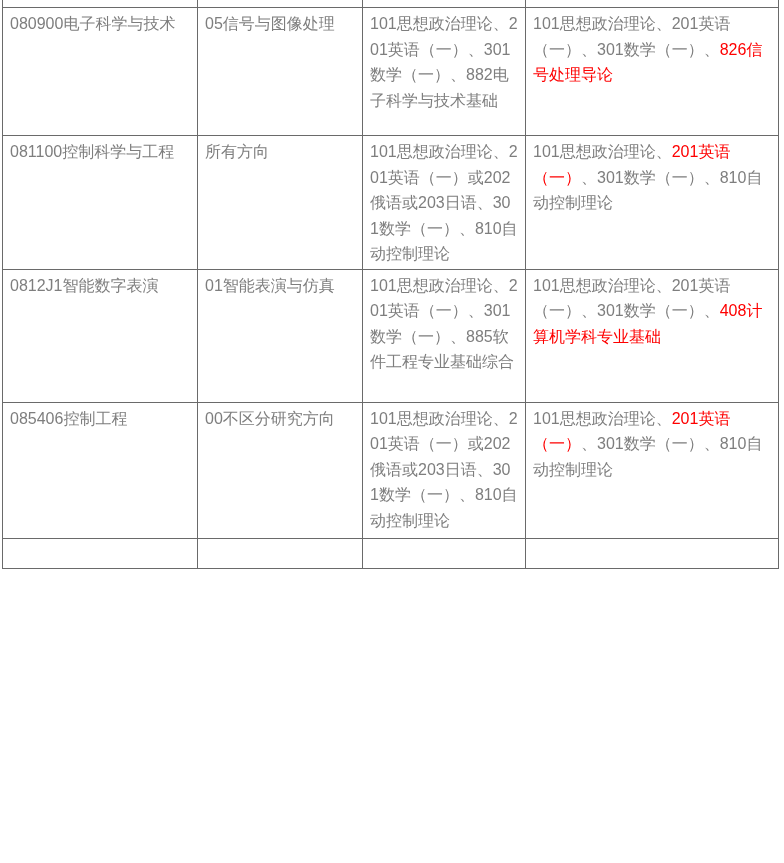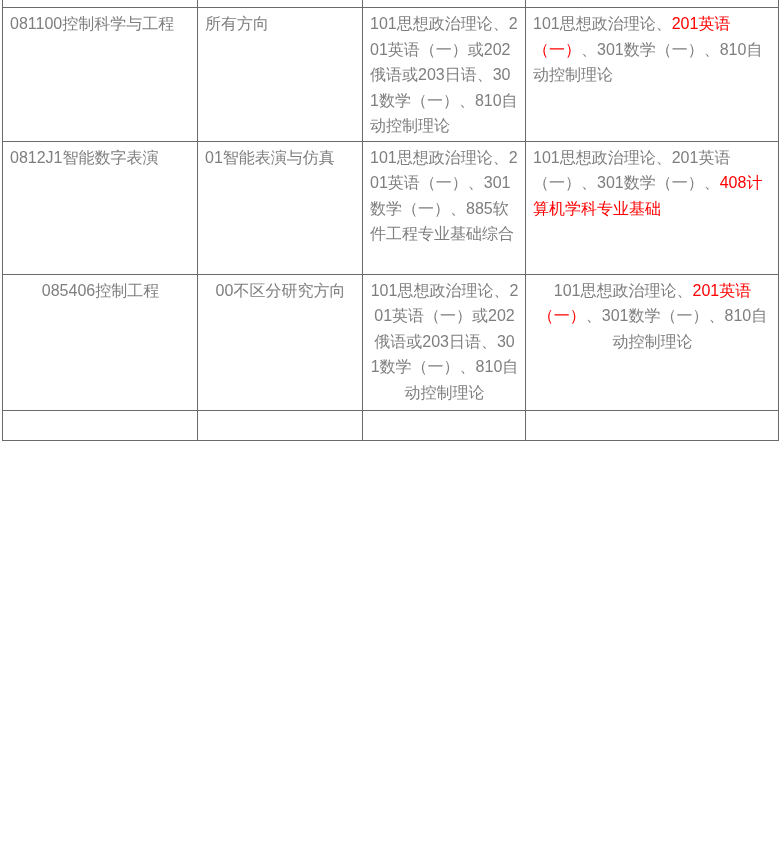--- a/index.html
+++ b/index.html
@@ -35,21 +35,21 @@
     font-size:16px;
     line-height:25.5px;
     color:var(--text);
     word-break:break-all;
     overflow:hidden;
   }
   tr.spacer td{height:30px;padding:0;}
   tr.row-0 td{height:128px;}
   tr.row-1 td{height:131px;}
   tr.row-2 td{height:133px;margin-left:32px;}
-  tr.row-3 td{height:136px;text-align:center;}
+  tr.row-3 td{height:136px;}
   tr.row-4 td{height:130px;}
   tr.row-5 td{height:186px;}
   span.red{color:var(--red);}
 </style>
 </head>
 <body>
 
 <div class="viewport">
   <table class="subjects">
     <colgroup>
@@ -57,20 +57,26 @@
       <col style="width:165px">
       <col style="width:163px">
       <col style="width:253px">
     </colgroup>
     <tbody id="tbody">
         <tr class="spacer">
           <td></td>
           <td></td>
           <td></td>
           <td></td>
+        </tr>
+        <tr class="row-0">
+          <td>080900电子科学与技术</td>
+          <td>05信号与图像处理</td>
+          <td><span class="">101思想政治理论、201英语（一）、301数学（一）、882电子科学与技术基础</span></td>
+          <td><span class="">101思想政治理论、201英语（一）、301数学（一）、</span><span class="red">826信号处理导论</span></td>
         </tr>
         <tr class="row-1">
           <td>081100控制科学与工程</td>
           <td>所有方向</td>
           <td><span class="">101思想政治理论、201英语（一）或202俄语或203日语、301数学（一）、810自动控制理论</span></td>
           <td><span class="">101思想政治理论、</span><span class="red">201英语（一）</span><span class="">、301数学（一）、810自动控制理论</span></td>
         </tr>
         <tr class="row-2">
           <td>0812J1智能数字表演</td>
           <td>01智能表演与仿真</td>

